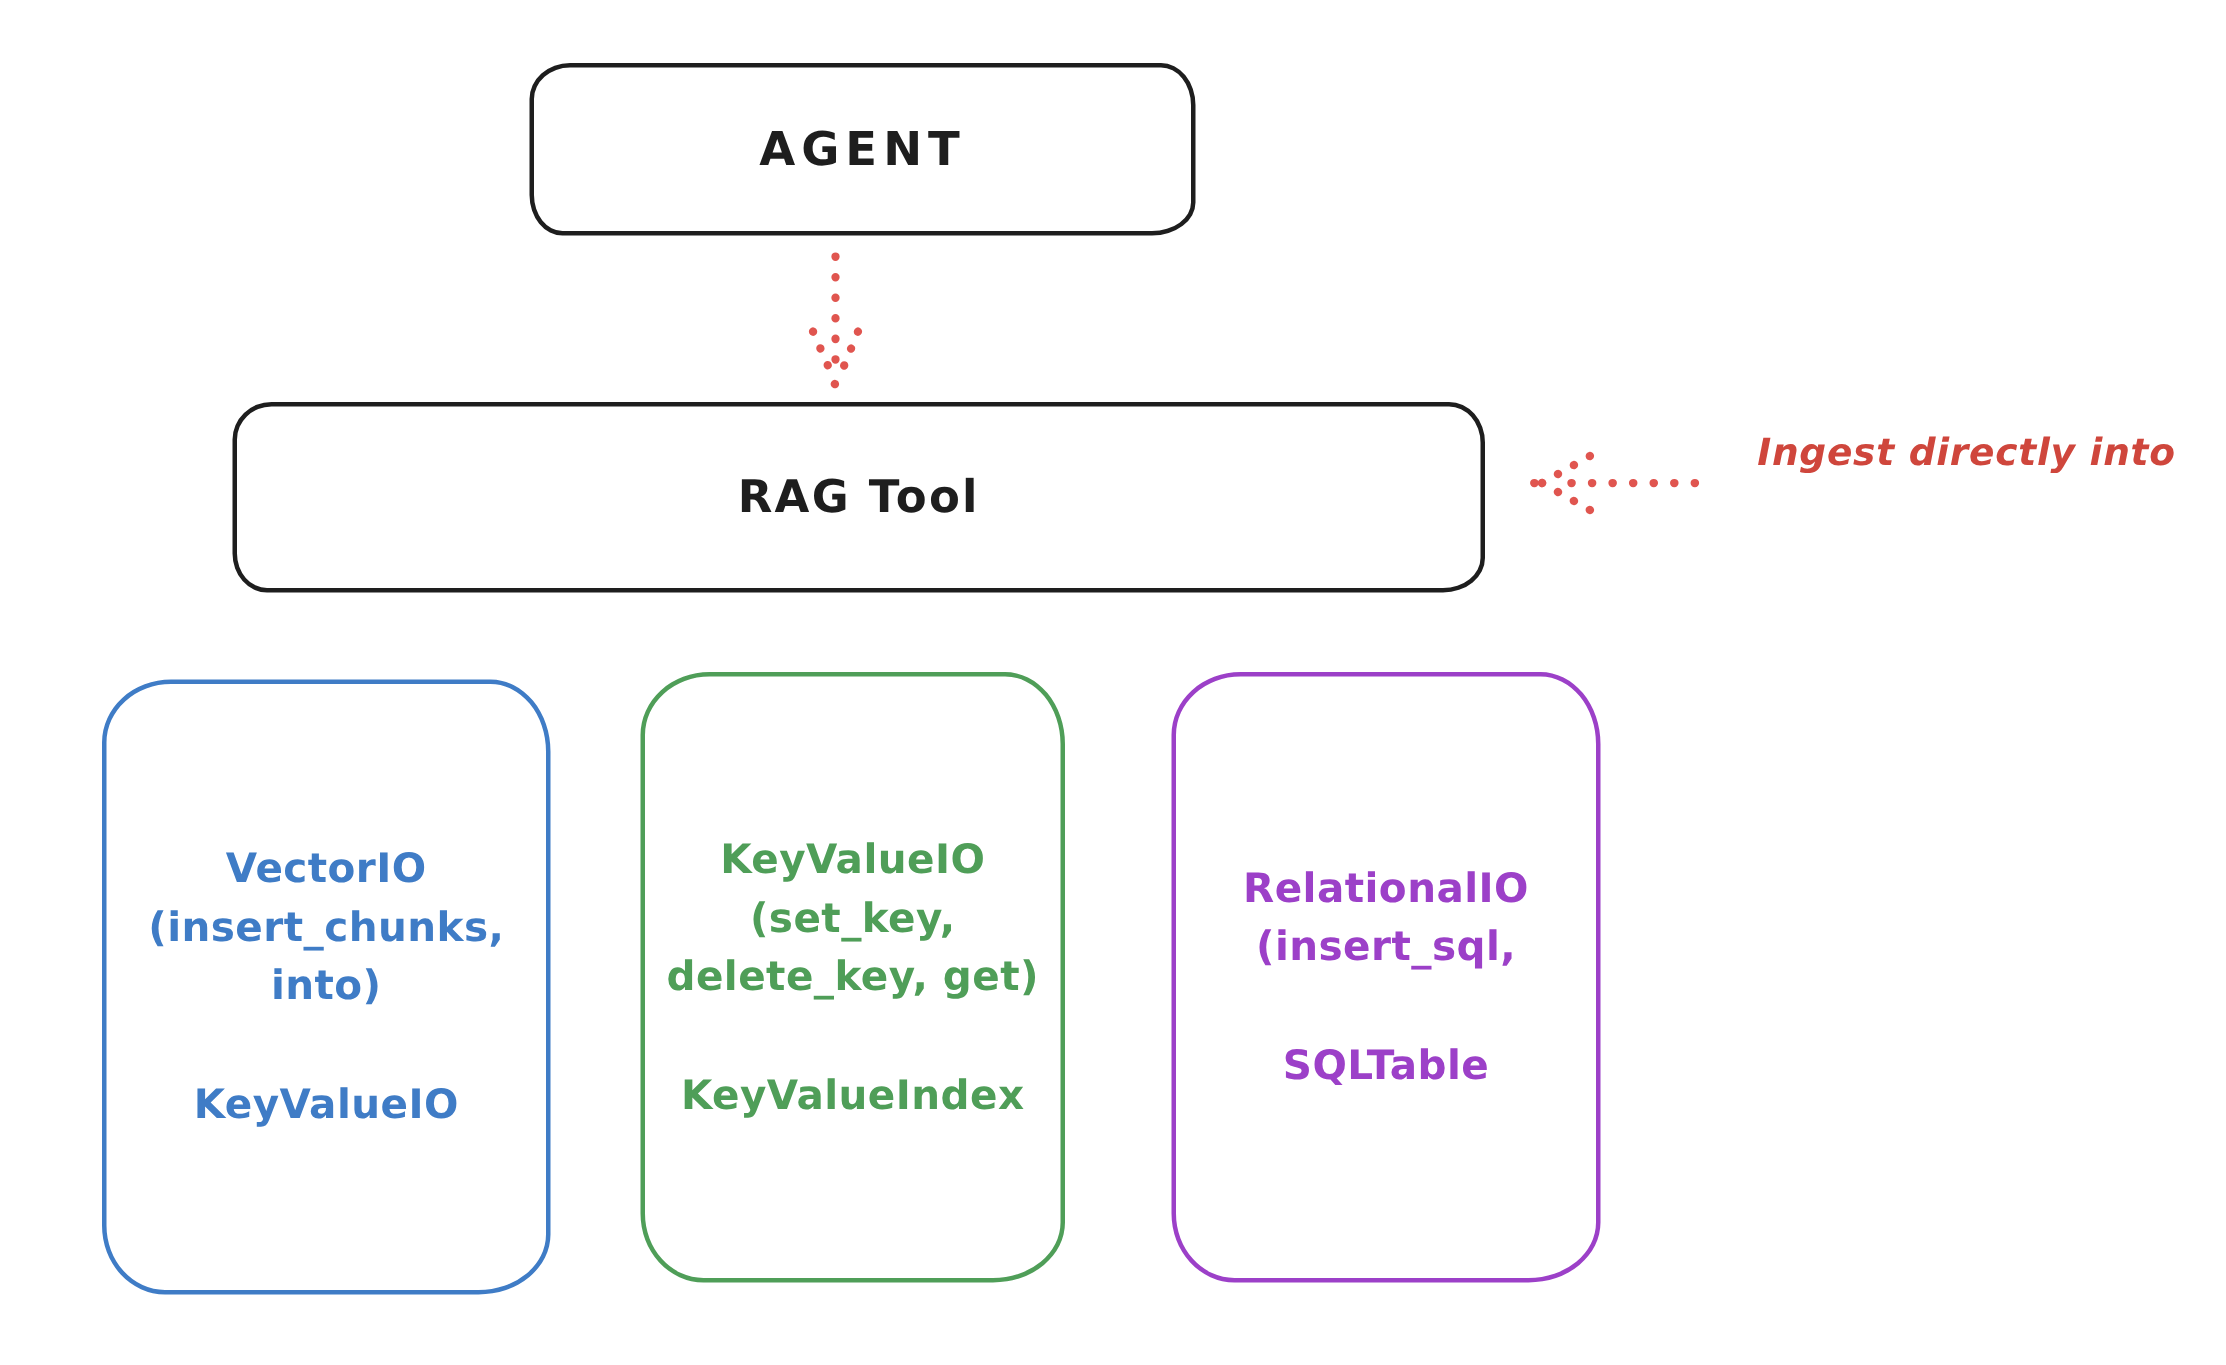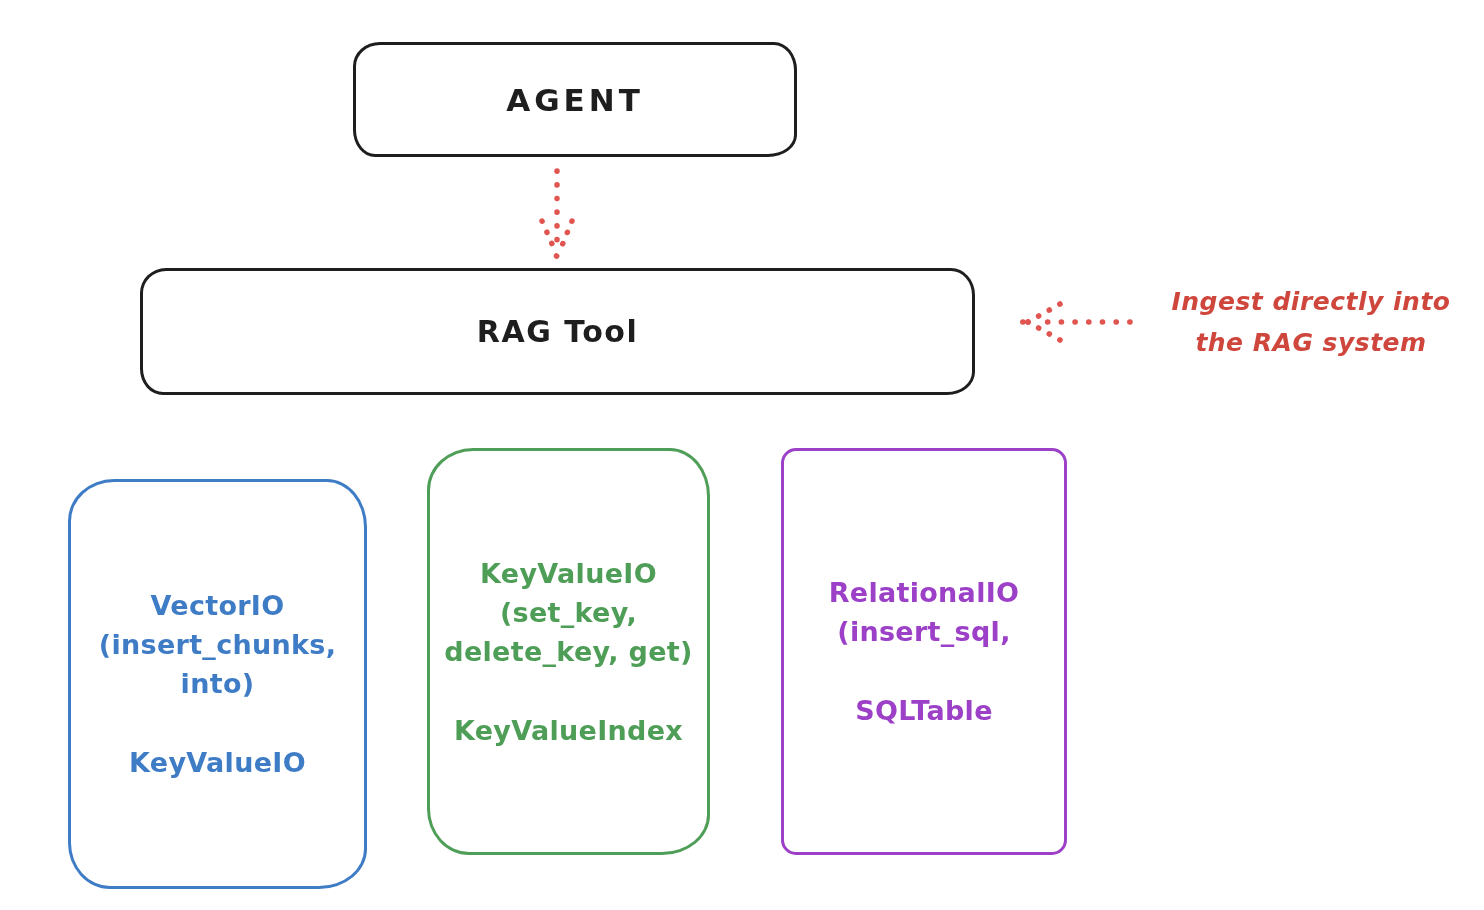--- a/index.html
+++ b/index.html
@@ -33,21 +33,21 @@
   }
   .agent-box {
     left: 353px; top: 42px;
     width: 444px; height: 115px;
     border-radius: 27px 23px 29px 22px / 24px 28px 22px 27px;
     font-size: 31px;
     font-weight: 600;
     letter-spacing: 4px;
   }
   .rag-box {
-    left: 140px; top: 268px;
+    left: 155px; top: 268px;
     width: 835px; height: 127px;
     border-radius: 26px 24px 28px 23px / 25px 27px 23px 26px;
     font-size: 30px;
     font-weight: 600;
     letter-spacing: 1.5px;
   }
   .storage-box {
     position: absolute;
     border: 3px solid var(--c);
     color: var(--c);
@@ -59,23 +59,23 @@
     text-align: center;
     font-size: 27px;
     font-weight: 600;
     line-height: 39px;
     box-sizing: border-box;
     letter-spacing: 0.3px;
   }
   .storage-box .index-label {
     margin-top: 40px;
   }
-  .vector-box     { left: 68px;  top: 479px; width: 299px; height: 410px; }
+  .vector-box     { left: 68px;  top: 453px; width: 299px; height: 410px; }
   .keyvalue-box   { left: 427px; top: 448px; width: 283px; height: 407px; }
-  .relational-box { left: 781px; top: 448px; width: 286px; height: 407px; border-radius: 15px; }
+  .relational-box { left: 781px; top: 448px; width: 286px; height: 407px; }
   .ingest-annotation {
     position: absolute;
     left: 1138px; top: 281px;
     width: 346px;
     text-align: center;
     font-size: 25px;
     font-weight: 700;
     font-style: italic;
     line-height: 41px;
     color: var(--c);
@@ -107,21 +107,20 @@
   <div class="node agent-box">
     <span>AGENT</span>
   </div>
 
   <div class="node rag-box">
     <span>RAG Tool</span>
   </div>
 
   <div class="ingest-annotation" style="--c: #cf463c;">
     <div>Ingest directly into</div>
-    <div>the RAG system</div>
   </div>
 
   <div class="storage-box vector-box" style="--c: #3f7cc6;">
     <div>VectorIO</div>
     <div>(insert_chunks,</div>
     <div>into)</div>
     <div class="index-label">KeyValueIO</div>
   </div>
 
   <div class="storage-box keyvalue-box" style="--c: #4f9e58;">

